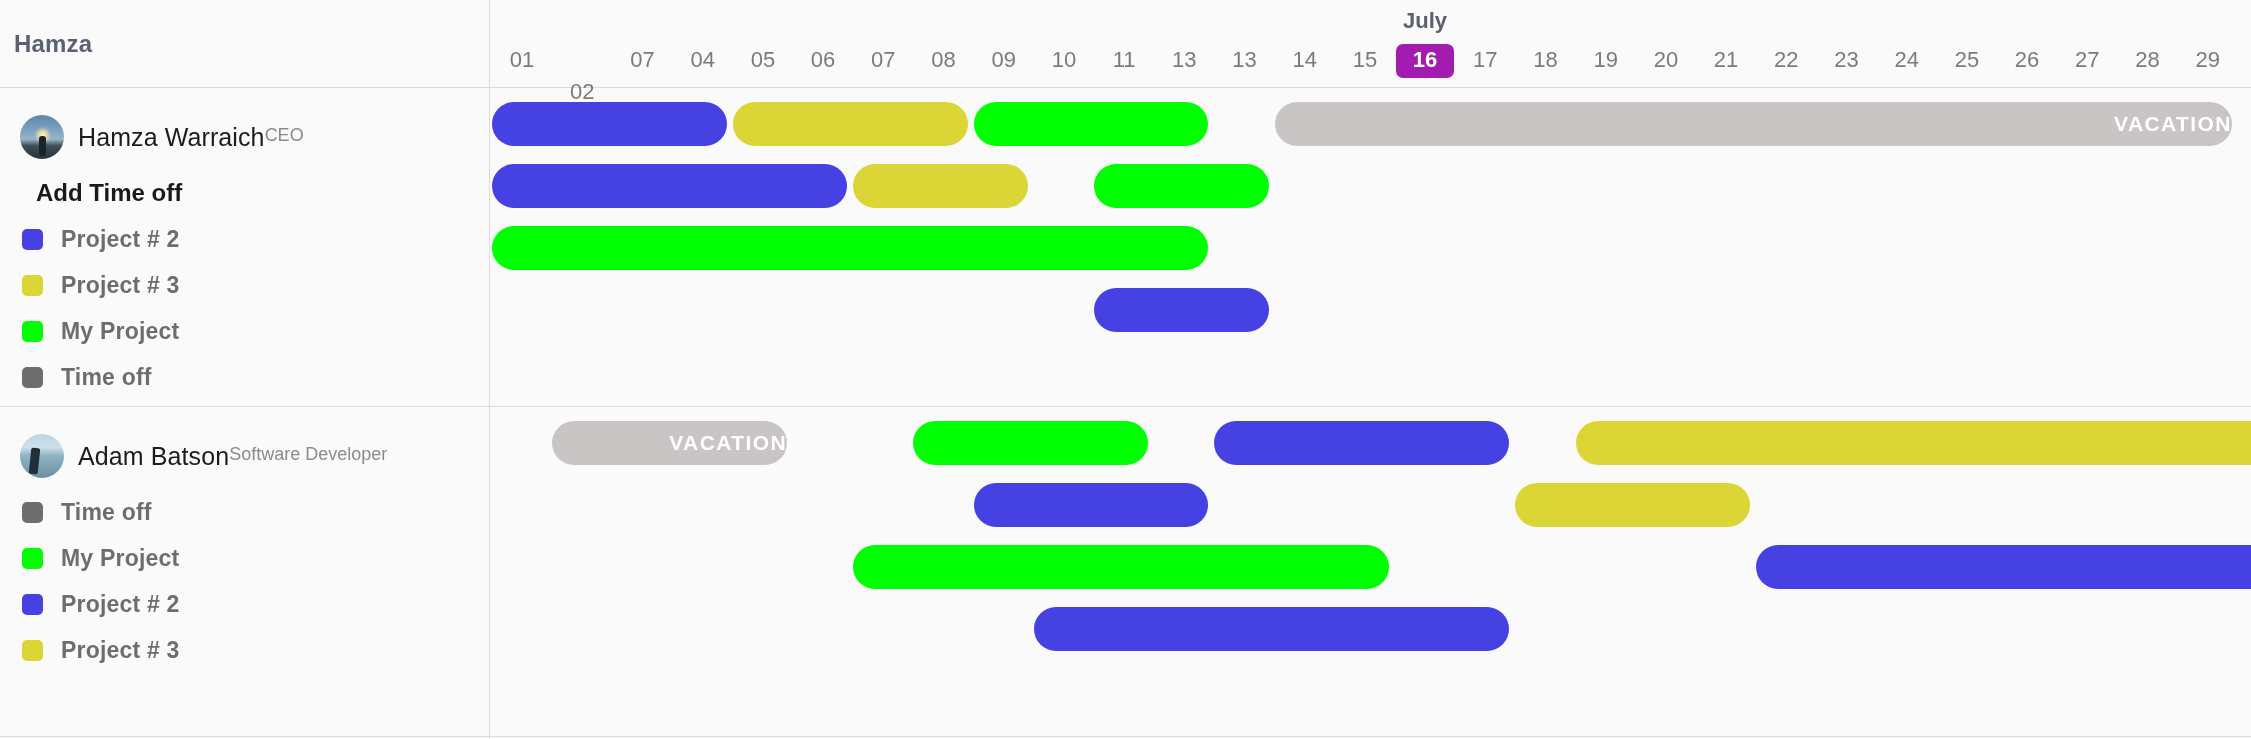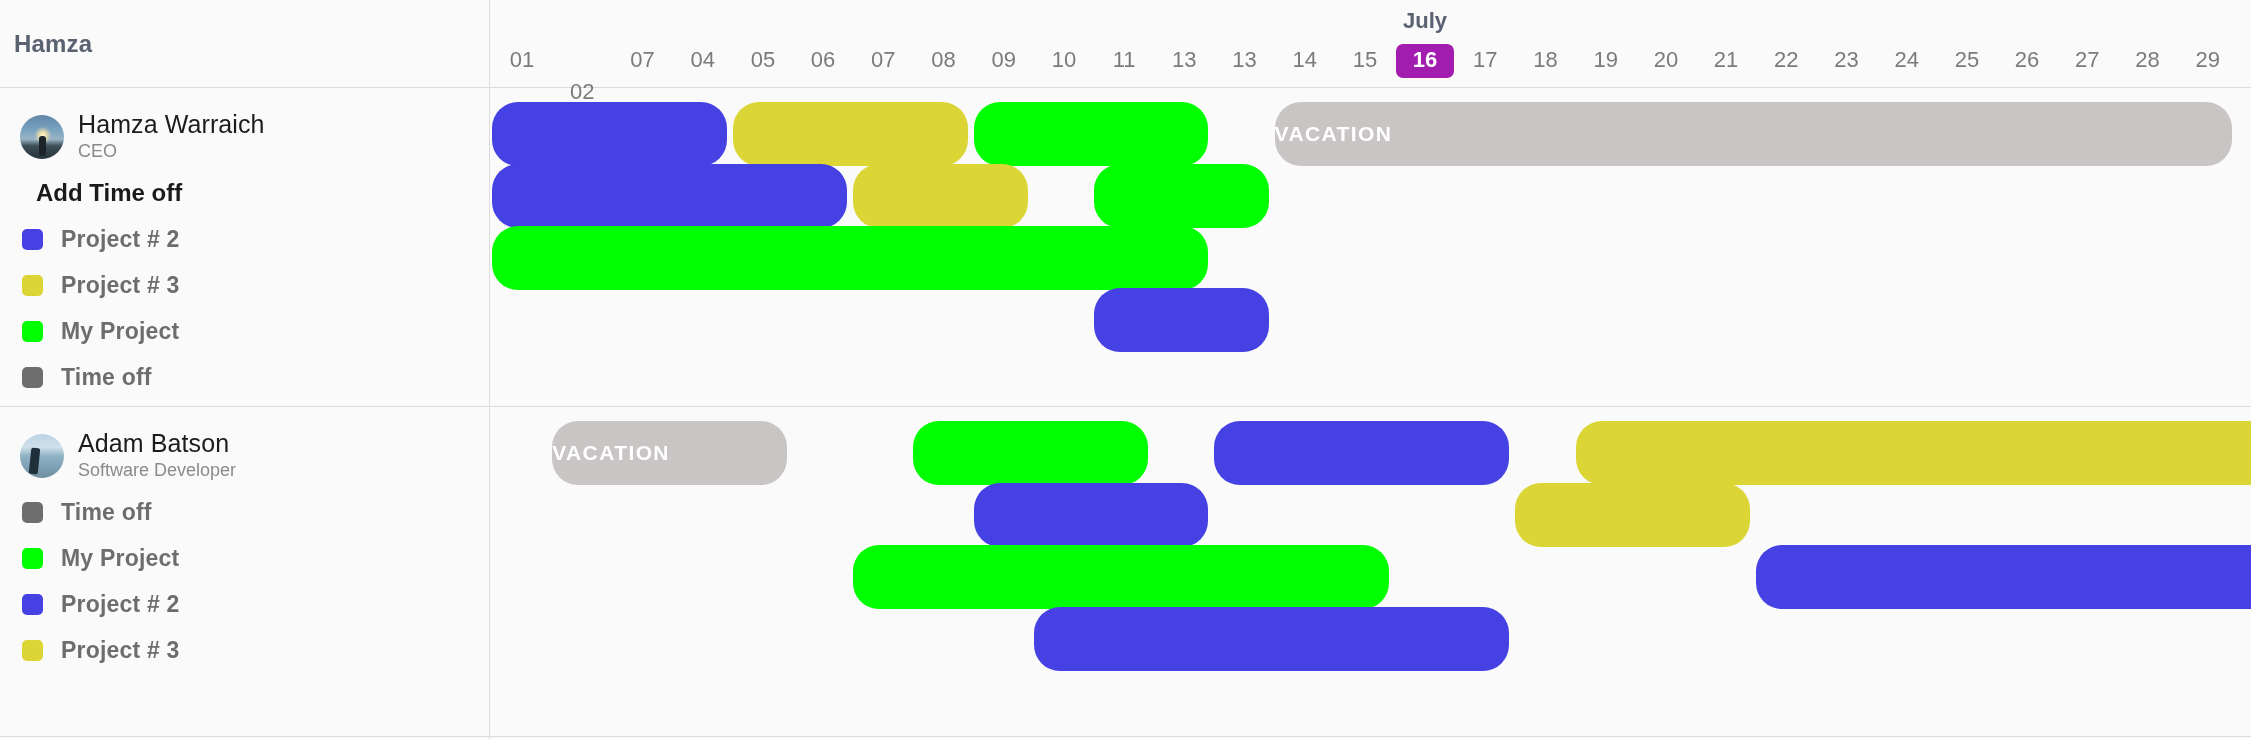--- a/index.html
+++ b/index.html
@@ -86,21 +86,21 @@
   .avatar.a2:after {
     content: "";
     position: absolute;
     left: 22%; top: 32%;
     width: 9px; height: 26px;
     background: #20303a;
     border-radius: 2px;
     transform: rotate(6deg);
   }
 
-  .user-meta { display: flex; flex-direction: column; justify-content: center; }
+  .user-meta { display: flex; justify-content: center; }
   .user-name {
     font-size: 25px;
     color: #1c1c1c;
     line-height: 1.16;
     letter-spacing: 0.1px;
   }
   .user-title {
     font-size: 18px;
     color: #8b8b8b;
     line-height: 1.3;
@@ -188,25 +188,25 @@
 
   .lane-group {
     position: relative;
     border-bottom: 1px solid #dcdcdc;
   }
   .lane-group.first { height: 319px; }
   .lane-group.second { height: 330px; }
 
   .bar {
     position: absolute;
-    height: 64px;
+    height: 44px;
     border-radius: 26px;
     display: flex;
     align-items: center;
-    justify-content: flex-start;
+    justify-content: flex-end;
   }
   .bar-label {
     font-size: 21px;
     font-weight: bold;
     color: #ffffff;
     letter-spacing: 1.4px;
   }
 </style>
 </head>
 <body>

